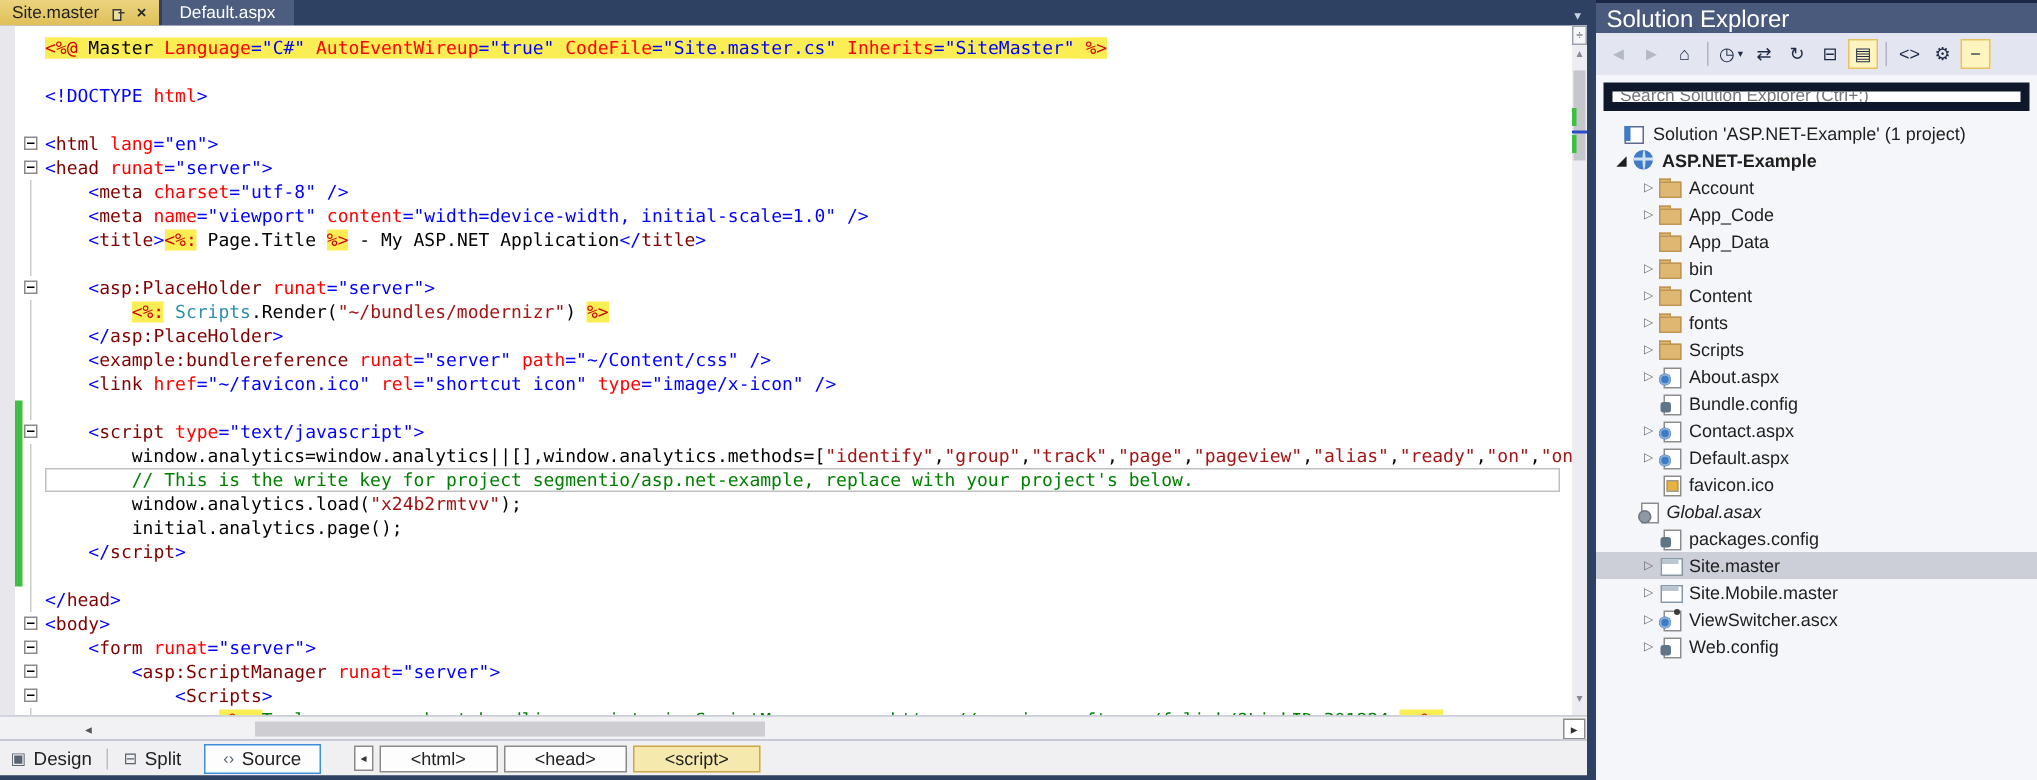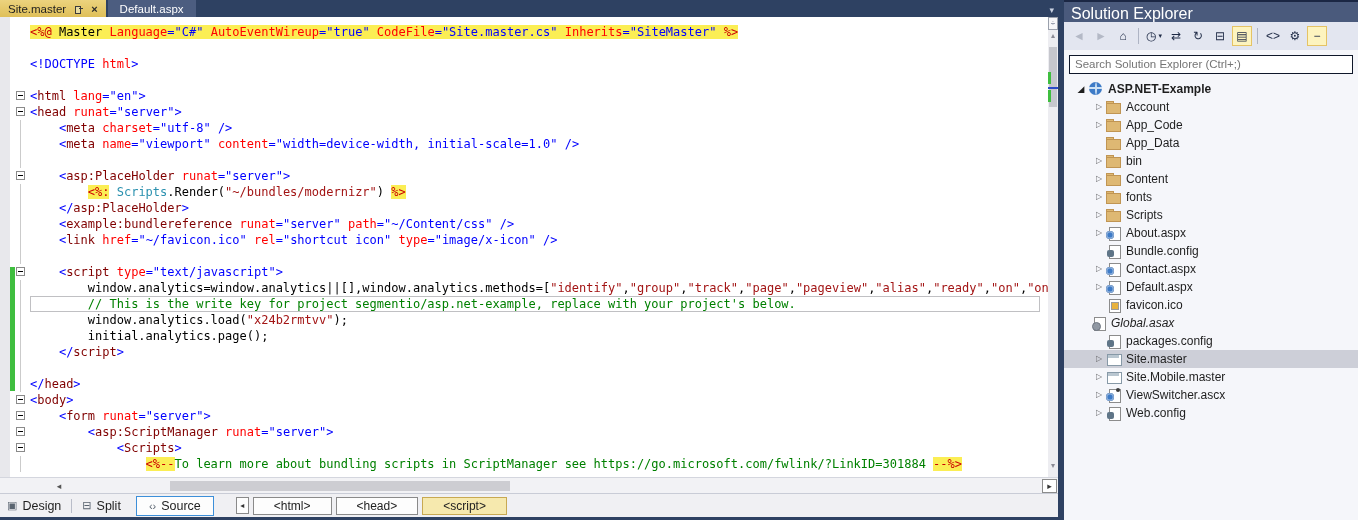--- a/index.html
+++ b/index.html
@@ -82,21 +82,21 @@
   .p-title { height:22px; background:#4A5A7C; border-top:2px solid #1B2744; color:#FFFFFF;
              font-size:16px; padding:3px 0 0 7px; }
   .p-toolbar { height:28px; background:#E3E6F0; display:flex; align-items:center; padding:0 4px; }
   .tb-btn { min-width:20px; height:20px; display:flex; align-items:center; justify-content:center;
             font-size:12px; color:#1E2A45; margin:0 1px; border:1px solid transparent; }
   .tb-btn.disabled { color:#B4B9C6; }
   .tb-btn.hlb { background:#FDF4BF; border-color:#E5C365; }
   .tb-btn .caret { font-size:7px; margin-left:2px; color:#1E2A45; }
   .tb-sep { width:1px; height:16px; background:#AEB4C4; margin:0 4px; }
   .p-search { padding:4px 5px 3px 5px; background:#F5F6FA; }
-  .p-search input { width:100%; height:19px; border:1px solid #0f172a; background:#FFFFFF;
+  .p-search input { width:100%; height:19px; border:6px solid #0f172a; background:#FFFFFF;
                     font-size:11.5px; color:#7F8491; padding:0 5px; outline:none;
                     font-family:"Liberation Sans", sans-serif; }
   .p-tree { position:relative; font-size:12px; color:#1E1E1E; padding-top:3px; }
   .trow { display:flex; align-items:center; height:18px; white-space:nowrap; }
   .trow.selected { background:#CDCFD8; }
   .trow .arrow { width:14px; text-align:center; font-size:8px; color:#6D6D70; flex:none; }
   .trow .arrow.exp { color:#1E1E1E; font-size:9px; }
   .trow .lbl { margin-left:5px; }
   .trow .lbl.bold { font-weight:bold; }
 
@@ -154,20 +154,21 @@
       <div class="changebar"></div>
       <div class="lines" id="code-lines">
           <div class="code-line"><span class="hl"><span class="y">&lt;%@</span><span class="k"> Master</span><span class="a"> Language</span><span class="d">=</span><span class="v">"C#"</span><span class="a"> AutoEventWireup</span><span class="d">=</span><span class="v">"true"</span><span class="a"> CodeFile</span><span class="d">=</span><span class="v">"Site.master.cs"</span><span class="a"> Inherits</span><span class="d">=</span><span class="v">"SiteMaster"</span><span class="y"> %&gt;</span></span></div>
           <div class="code-line"></div>
           <div class="code-line"><span class="d">&lt;!DOCTYPE </span><span class="a">html</span><span class="d">&gt;</span></div>
           <div class="code-line"></div>
           <div class="code-line"><span class="fold"></span><span class="d">&lt;</span><span class="t">html</span><span class="a"> lang</span><span class="d">=</span><span class="v">"en"</span><span class="d">&gt;</span></div>
           <div class="code-line"><span class="fold"></span><span class="d">&lt;</span><span class="t">head</span><span class="a"> runat</span><span class="d">=</span><span class="v">"server"</span><span class="d">&gt;</span></div>
           <div class="code-line"><span class="fline"></span><span class="k">    </span><span class="d">&lt;</span><span class="t">meta</span><span class="a"> charset</span><span class="d">=</span><span class="v">"utf-8"</span><span class="d"> /&gt;</span></div>
           <div class="code-line"><span class="fline"></span><span class="k">    </span><span class="d">&lt;</span><span class="t">meta</span><span class="a"> name</span><span class="d">=</span><span class="v">"viewport"</span><span class="a"> content</span><span class="d">=</span><span class="v">"width=device-width, initial-scale=1.0"</span><span class="d"> /&gt;</span></div>
+          <div class="code-line"><span class="fline"></span><span class="k">    </span><span class="d">&lt;</span><span class="t">title</span><span class="d">&gt;</span><span class="y">&lt;%:</span><span class="k"> Page.Title </span><span class="y">%&gt;</span><span class="k"> - My ASP.NET Application</span><span class="d">&lt;/</span><span class="t">title</span><span class="d">&gt;</span></div>
           <div class="code-line"><span class="fline"></span></div>
           <div class="code-line"><span class="fold"></span><span class="k">    </span><span class="d">&lt;</span><span class="t">asp:PlaceHolder</span><span class="a"> runat</span><span class="d">=</span><span class="v">"server"</span><span class="d">&gt;</span></div>
           <div class="code-line"><span class="fline"></span><span class="k">        </span><span class="y">&lt;%:</span><span class="k"> </span><span class="cl">Scripts</span><span class="k">.Render(</span><span class="s">"~/bundles/modernizr"</span><span class="k">) </span><span class="y">%&gt;</span></div>
           <div class="code-line"><span class="fline"></span><span class="k">    </span><span class="d">&lt;/</span><span class="t">asp:PlaceHolder</span><span class="d">&gt;</span></div>
           <div class="code-line"><span class="fline"></span><span class="k">    </span><span class="d">&lt;</span><span class="t">example:bundlereference</span><span class="a"> runat</span><span class="d">=</span><span class="v">"server"</span><span class="a"> path</span><span class="d">=</span><span class="v">"~/Content/css"</span><span class="d"> /&gt;</span></div>
           <div class="code-line"><span class="fline"></span><span class="k">    </span><span class="d">&lt;</span><span class="t">link</span><span class="a"> href</span><span class="d">=</span><span class="v">"~/favicon.ico"</span><span class="a"> rel</span><span class="d">=</span><span class="v">"shortcut icon"</span><span class="a"> type</span><span class="d">=</span><span class="v">"image/x-icon"</span><span class="d"> /&gt;</span></div>
           <div class="code-line"><span class="fline"></span></div>
           <div class="code-line"><span class="fold"></span><span class="k">    </span><span class="d">&lt;</span><span class="t">script</span><span class="a"> type</span><span class="d">=</span><span class="v">"text/javascript"</span><span class="d">&gt;</span></div>
           <div class="code-line"><span class="fline"></span><span class="k">        window.analytics=window.analytics||[],window.analytics.methods=[</span><span class="s">"identify"</span><span class="k">,</span><span class="s">"group"</span><span class="k">,</span><span class="s">"track"</span><span class="k">,</span><span class="s">"page"</span><span class="k">,</span><span class="s">"pageview"</span><span class="k">,</span><span class="s">"alias"</span><span class="k">,</span><span class="s">"ready"</span><span class="k">,</span><span class="s">"on"</span><span class="k">,</span><span class="s">"once"</span></div>
           <div class="code-line current"><span class="fline"></span><span class="c">        // This is the write key for project segmentio/asp.net-example, replace with your project's below.</span></div>
@@ -243,20 +244,25 @@
         <div class="tb-btn hlb">▤</div>
         <div class="tb-sep"></div>
         <div class="tb-btn">&lt;&gt;</div>
         <div class="tb-btn">⚙</div>
         <div class="tb-btn hlb">−</div>
       </div>
     <div class="p-search">
       <input type="text" placeholder="Search Solution Explorer (Ctrl+;)" style="">
     </div>
     <div class="p-tree" id="se-tree">
+        <div class="trow" style="padding-left: 4px;">
+          <span class="arrow"></span>
+          <span class="icon ic-solution"></span>
+          <span class="lbl">Solution 'ASP.NET-Example' (1 project)</span>
+        </div>
         <div class="trow" style="padding-left: 10px;">
           <span class="arrow exp">◢</span>
           <span class="icon ic-project">
             <span class="mer"></span>
           </span>
           <span class="lbl bold">ASP.NET-Example</span>
         </div>
         <div class="trow" style="padding-left: 28px;">
           <span class="arrow">▷</span>
           <span class="icon ic-folder"></span>

